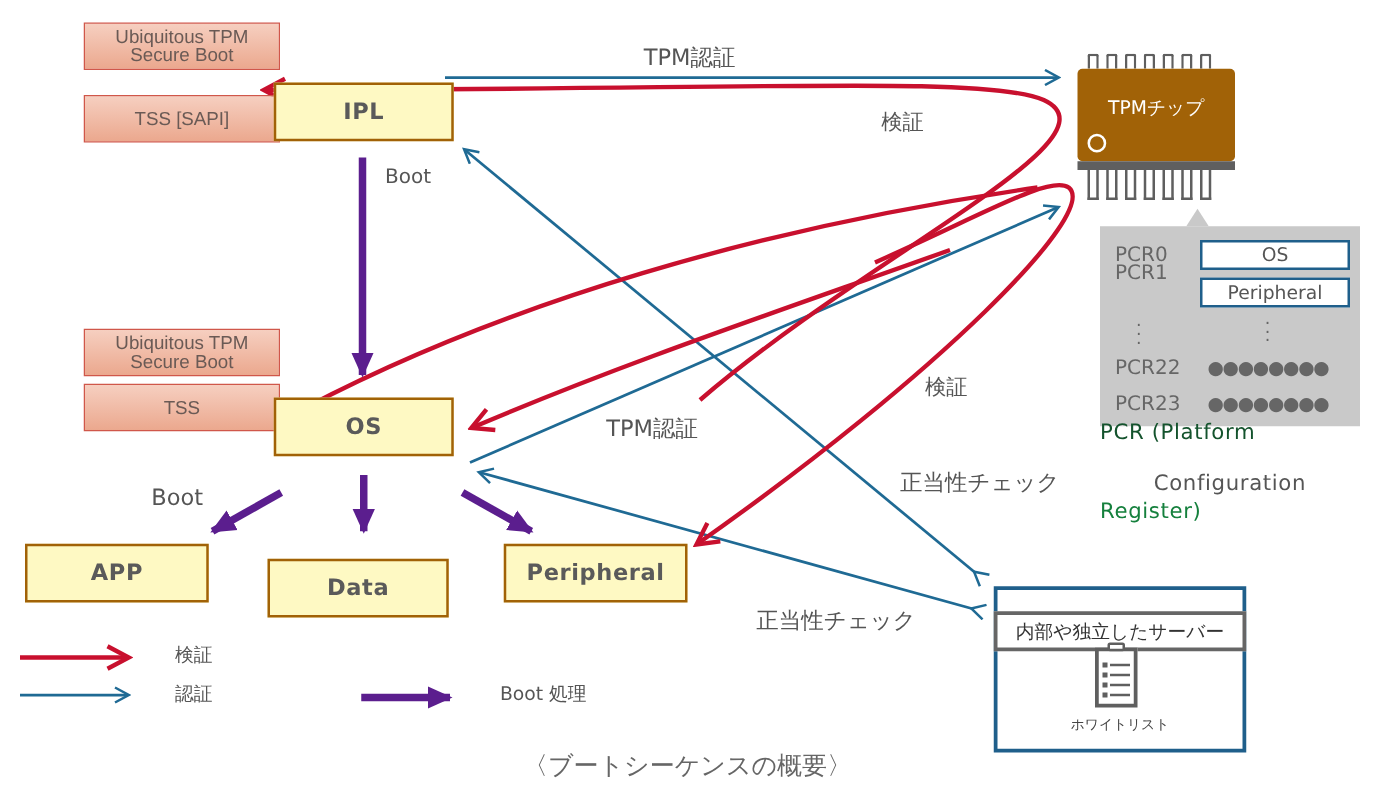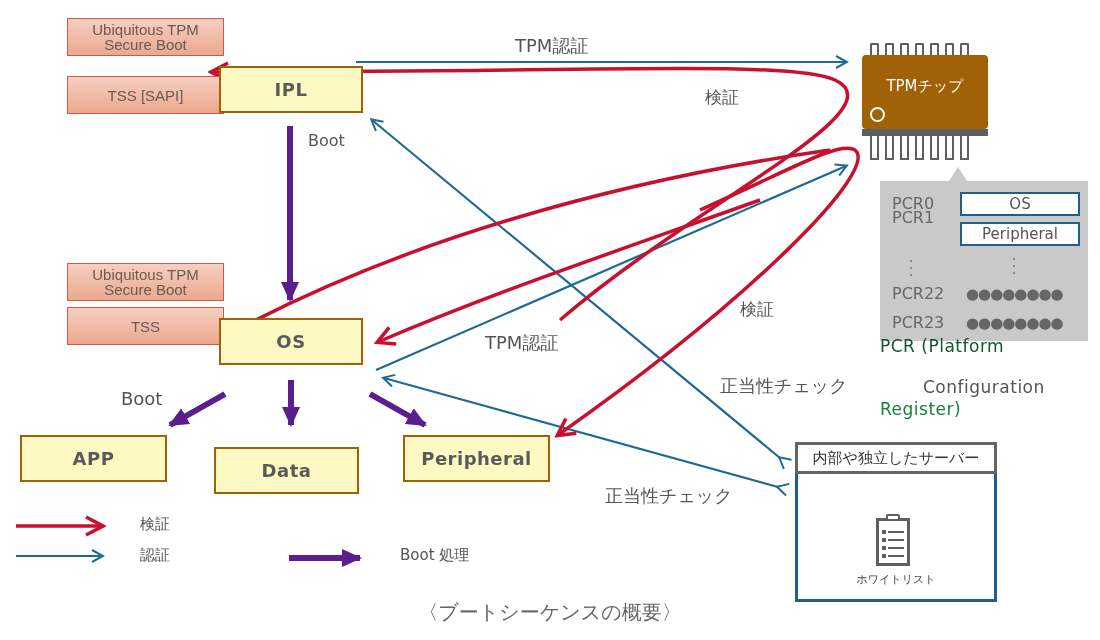--- a/index.html
+++ b/index.html
@@ -28,21 +28,21 @@
     .pin-bot { position: absolute; top: 136px; width: 9px; height: 24px; border: 2px solid #5f5f5f; border-top: none; box-sizing: border-box; background: #fff; }
     .pcr-panel { position: absolute; left: 880px; top: 181px; width: 208px; height: 160px; background: #c9c9c9; }
     .pcr-notch { position: absolute; left: 949px; top: 167px; width: 0; height: 0;
       border-left: 9px solid transparent; border-right: 9px solid transparent; border-bottom: 14px solid #c9c9c9; }
     .pcr-name { position: absolute; left: 892px; font-size: 16px; color: #666; font-family: "DejaVu Sans", sans-serif; }
     .pcr-val { position: absolute; left: 960px; width: 120px; height: 24px; box-sizing: border-box; border: 2px solid #1f5f8b; background: #fff;
       text-align: center; font-size: 15px; line-height: 20px; color: #555; font-family: "DejaVu Sans", sans-serif; }
     .pcr-dots { position: absolute; left: 966px; font-size: 15px; color: #666; letter-spacing: -1px; }
     .vdots { position: absolute; font-size: 14px; color: #666; line-height: 7px; width: 6px; text-align: center; }
     .server { position: absolute; left: 795px; top: 469px; width: 202px; height: 133px; box-sizing: border-box; border: 3px solid #1f5f8b; background: #fff; }
-    .server-head { position: absolute; left: 795px; top: 442px; width: 202px; height: 32px; box-sizing: border-box; border: 3px solid #666; border-bottom-width: 3px; background: #fff;
+    .server-head { position: absolute; left: 795px; top: 489px; width: 202px; height: 32px; box-sizing: border-box; border: 3px solid #666; border-bottom-width: 3px; background: #fff;
       text-align: center; font-size: 15px; line-height: 26px; color: #333; font-family: "DejaVu Sans", sans-serif; }
     .clip { position: absolute; left: 876px; top: 518px; width: 34px; height: 48px; box-sizing: border-box; border: 3px solid #5f5f5f; background: #fff; }
     .clip-top { position: absolute; left: 886px; top: 514px; width: 14px; height: 7px; box-sizing: border-box; border: 2px solid #5f5f5f; border-radius: 2px; background: #fff; }
     .clip-line { position: absolute; height: 2px; background: #5f5f5f; }
     .clip-sq { position: absolute; width: 4px; height: 4px; background: #5f5f5f; }
     .wl { position: absolute; left: 795px; width: 202px; top: 572px; text-align: center; font-size: 11px; color: #444; font-family: "DejaVu Sans", sans-serif; }
     .caption { position: absolute; left: 0; width: 1100px; top: 599px; text-align: center; font-size: 20px; color: #666; font-family: "DejaVu Sans", sans-serif; }
     svg.overlay { position: absolute; left: 0; top: 0; }
   </style>
 </head>

